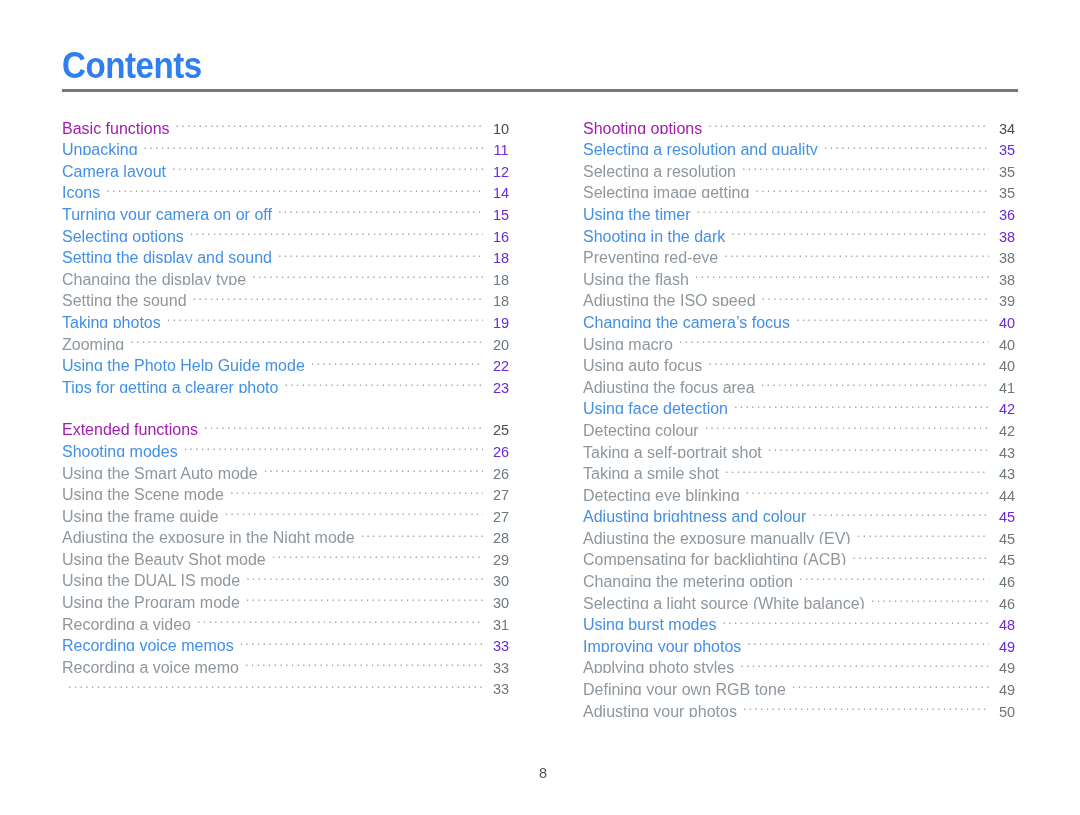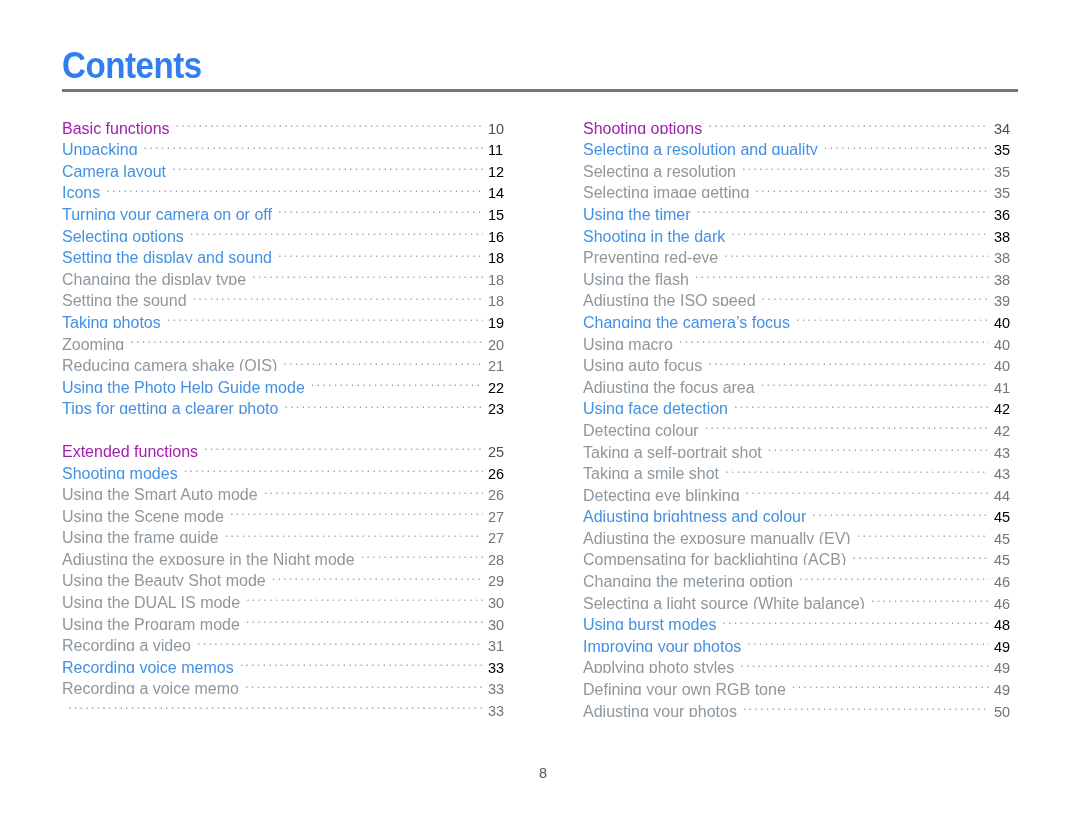--- a/index.html
+++ b/index.html
@@ -85,31 +85,31 @@
     line-height: 21.6px;
     letter-spacing: 2.1px;
     color: #9aa3a9;
     position: absolute;
     left: 0;
     bottom: 0px;
     white-space: nowrap;
   }
   .toc-page {
     flex: 0 0 26px;
-    text-align: left;
+    text-align: center;
     font-size: 14.5px;
     line-height: 21.6px;
     color: #5a656d;
   }
 
   
   .lvl-section .toc-label { color: #a21caf; font-size: 16px; }
   .lvl-section .toc-page  { color: #474f55; }
   .lvl-link .toc-label    { color: #4290e4; }
-  .lvl-link .toc-page     { color: #000000; }
+  .lvl-link .toc-page     { color: #6d28d9; }
   .lvl-sub .toc-label     { color: #8e979e; }
   .lvl-sub .toc-page      { color: #6d777e; }
 
   
   .page-number {
     position: absolute;
     left: 0;
     top: 765px;
     width: 1086px;
     text-align: center;
@@ -175,25 +175,20 @@
       <div class="toc-row lvl-link">
         <span class="toc-label">Taking photos</span>
         <span class="toc-dots"></span>
         <span class="toc-page">19</span>
       </div>
       <div class="toc-row lvl-sub">
         <span class="toc-label">Zooming</span>
         <span class="toc-dots"></span>
         <span class="toc-page">20</span>
       </div>
-      <div class="toc-row lvl-sub">
-        <span class="toc-label">Reducing camera shake (OIS)</span>
-        <span class="toc-dots"></span>
-        <span class="toc-page">21</span>
-      </div>
       <div class="toc-row lvl-link">
         <span class="toc-label">Using the Photo Help Guide mode</span>
         <span class="toc-dots"></span>
         <span class="toc-page">22</span>
       </div>
       <div class="toc-row lvl-link">
         <span class="toc-label">Tips for getting a clearer photo</span>
         <span class="toc-dots"></span>
         <span class="toc-page">23</span>
       </div>

